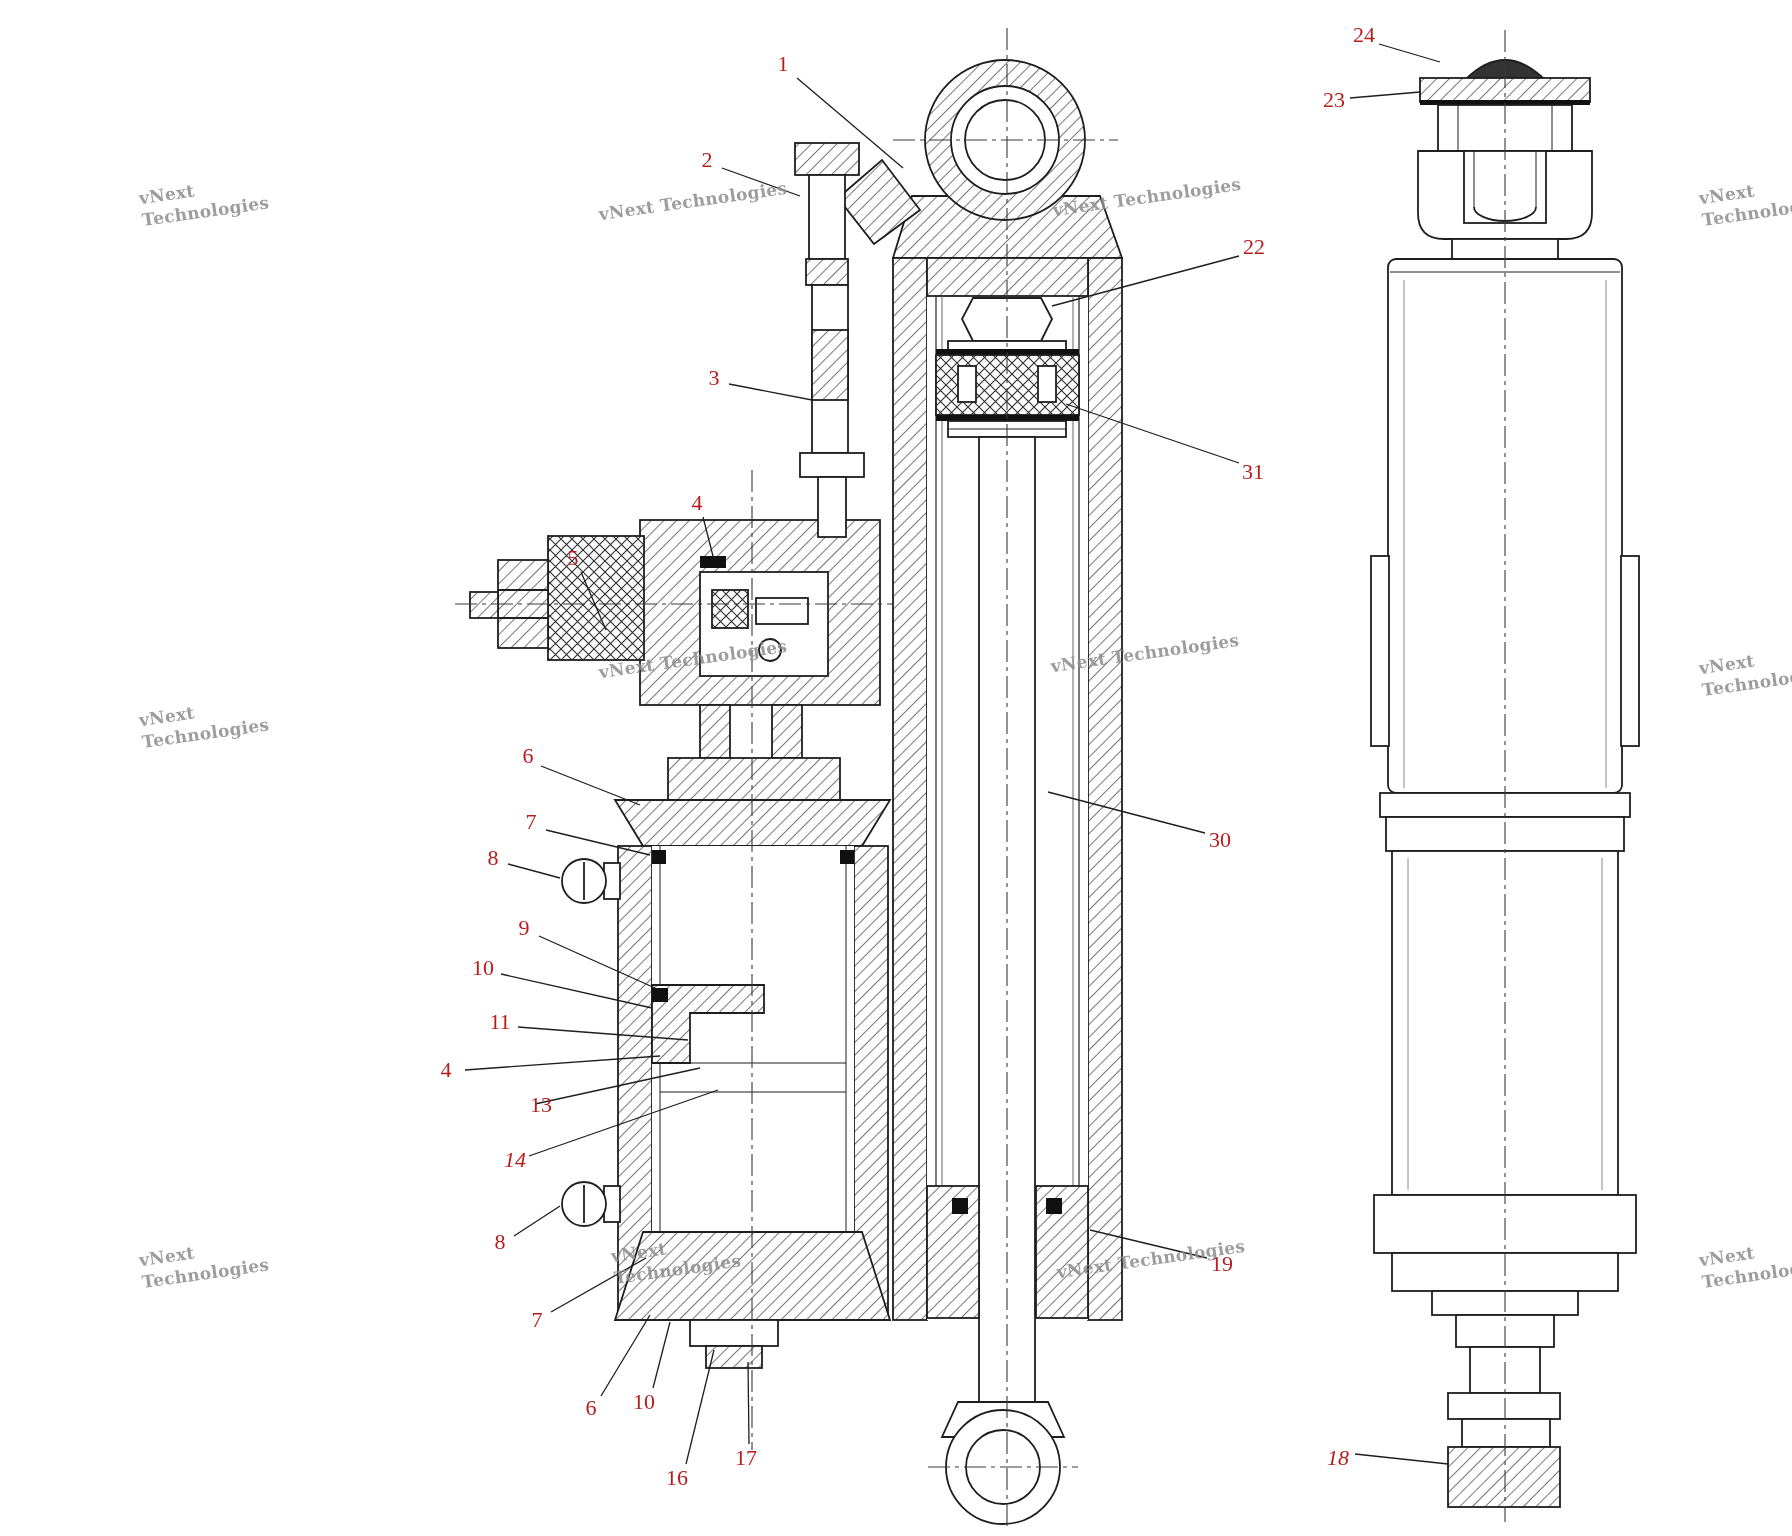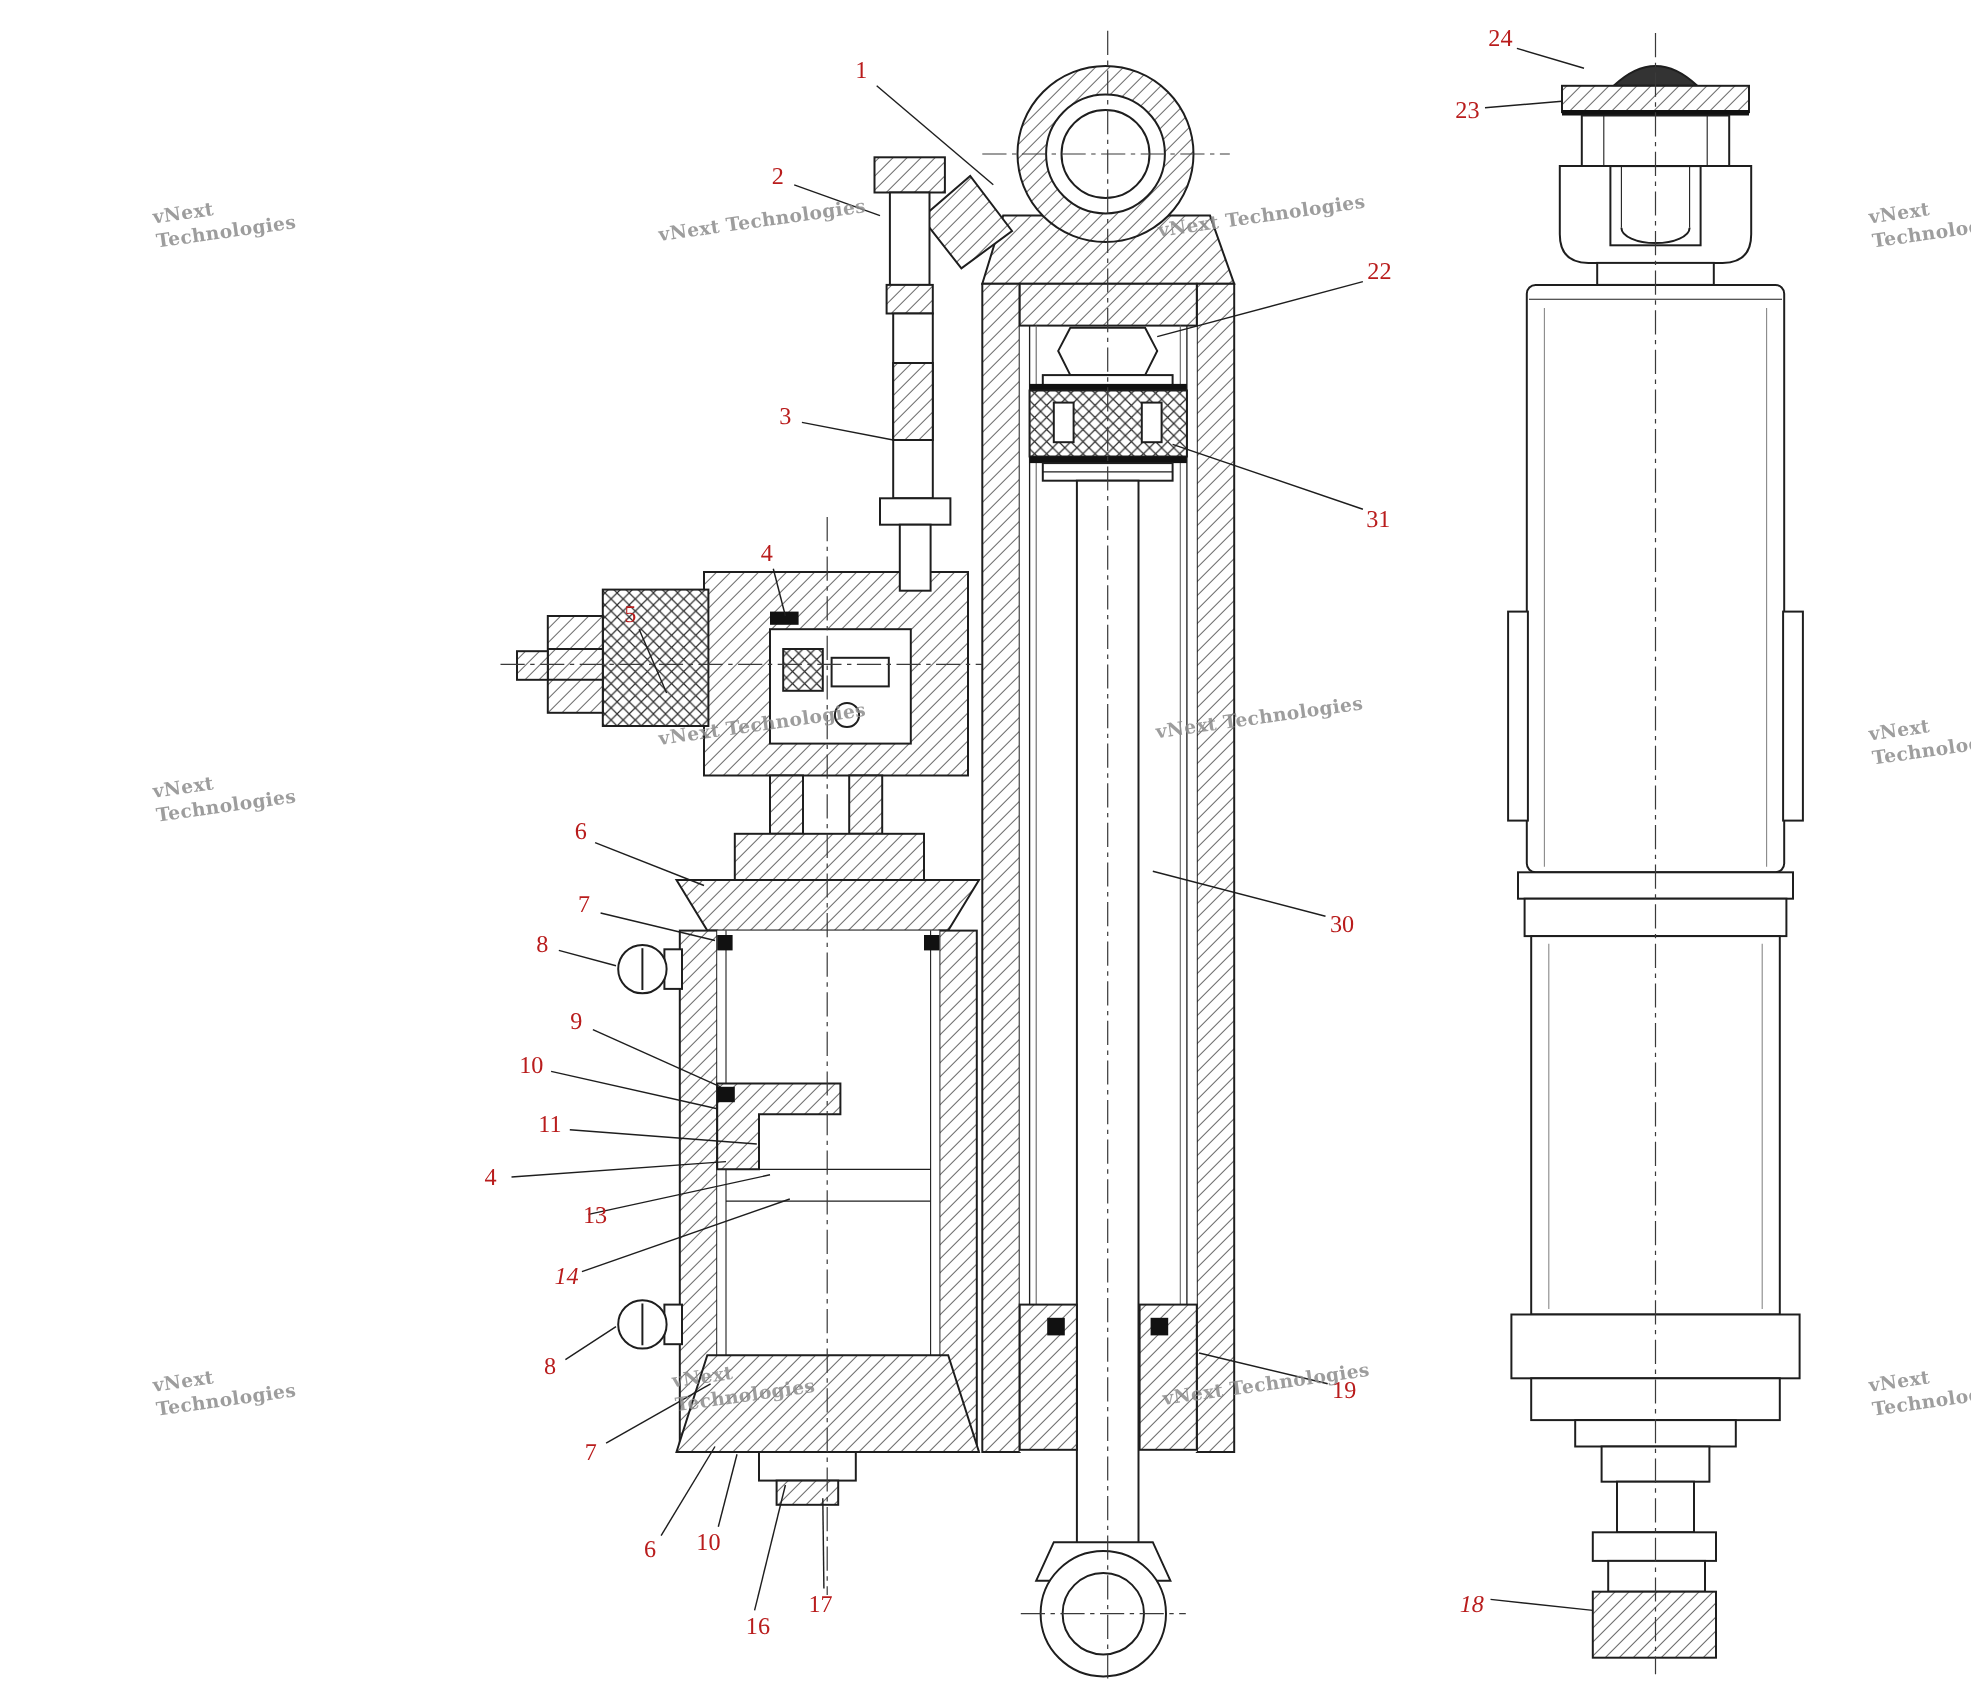--- a/index.html
+++ b/index.html
@@ -282,21 +282,21 @@
       <div class="callout" style="left: 524px; top: 928px;">9</div>
       <div class="callout" style="left: 483px; top: 968px;">10</div>
       <div class="callout" style="left: 500px; top: 1022px;">11</div>
       <div class="callout" style="left: 446px; top: 1070px;">4</div>
       <div class="callout" style="left: 517px; top: 1105px; margin-left: 24px;">13</div>
       <div class="callout" style="left: 515px; top: 1160px; font-style: italic;">14</div>
       <div class="callout" style="left: 500px; top: 1242px;">8</div>
       <div class="callout" style="left: 537px; top: 1320px;">7</div>
       <div class="callout" style="left: 591px; top: 1408px;">6</div>
       <div class="callout" style="left: 644px; top: 1402px;">10</div>
-      <div class="callout" style="left: 677px; top: 1478px; margin-left: 12px;">16</div>
+      <div class="callout" style="left: 677px; top: 1478px;">16</div>
       <div class="callout" style="left: 746px; top: 1458px;">17</div>
       <div class="callout" style="left: 1338px; top: 1458px; font-style: italic;">18</div>
       <div class="callout" style="left: 1222px; top: 1264px;">19</div>
       <div class="callout" style="left: 1220px; top: 840px;">30</div>
       <div class="callout" style="left: 1253px; top: 472px;">31</div>
       <div class="callout" style="left: 1254px; top: 247px;">22</div>
       <div class="callout" style="left: 1334px; top: 100px;">23</div>
       <div class="callout" style="left: 1364px; top: 35px;">24</div>
     </div>
 

